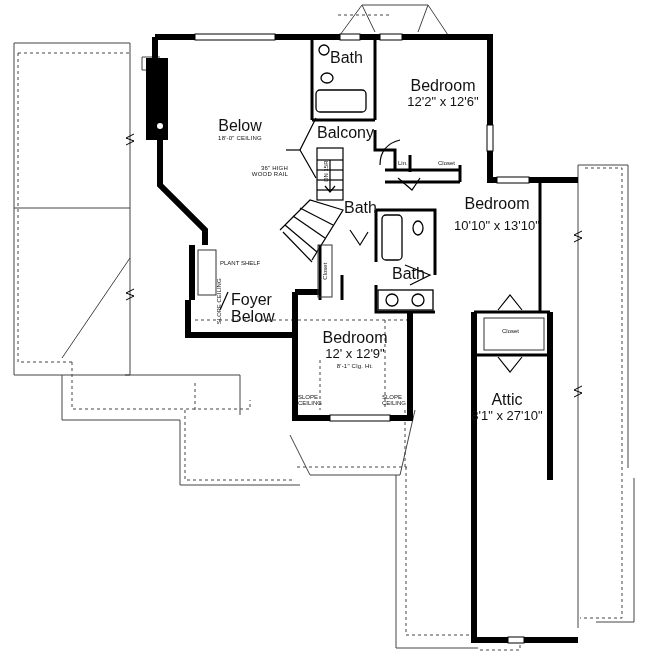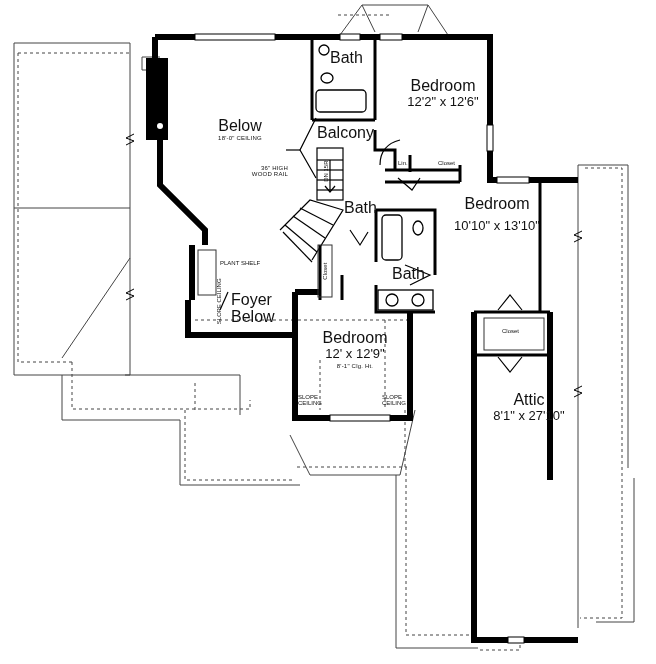--- a/index.html
+++ b/index.html
@@ -207,16 +207,16 @@
 </div>
 <div class="lbl tiny" style="left:298px;top:394px;text-align:left;">
   <div>SLOPE</div>
   <div>CEILING</div>
 </div>
 <div class="lbl tiny" style="left:382px;top:394px;text-align:left;">
   <div>SLOPE</div>
   <div>CEILING</div>
 </div>
 
-<div class="lbl" style="left:484px;top:392px;width:90px;">
+<div class="lbl" style="left:462px;top:392px;width:90px;">
   <div class="room">Attic</div>
   <div class="dim">8'1" x 27'10"</div>
 </div>
 
 </body></html>

